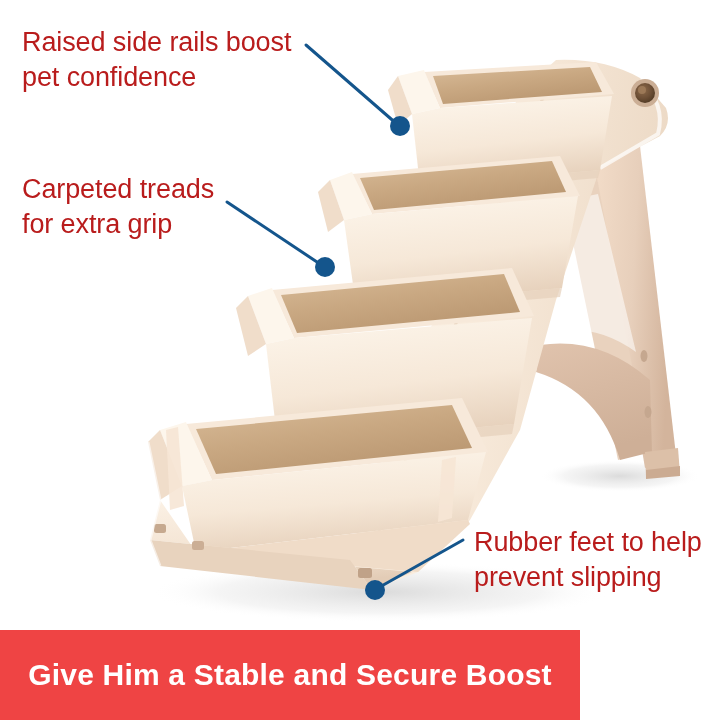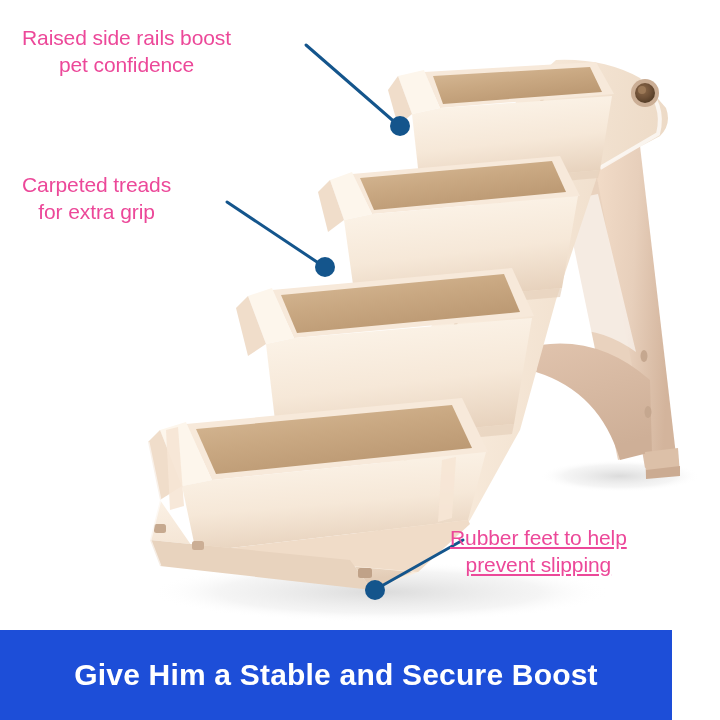--- a/index.html
+++ b/index.html
@@ -21,47 +21,46 @@
     position: absolute;
     left: 0;
     top: 0;
     width: 720px;
     height: 720px;
   }
 
   
   .callout-label {
     position: absolute;
-    color: #ec4899;
-    font-size: 21px;
+    color: #b91c1c;
+    font-size: 27px;
     line-height: 1.28;
     letter-spacing: -0.1px;
     white-space: pre-line;
-    text-align: center;
   }
   #callout-label-rails   { left: 22px;  top: 25px;  }
   #callout-label-treads  { left: 22px;  top: 172px; }
-  #callout-label-feet    { left: 450px; top: 525px; text-decoration: underline; }
+  #callout-label-feet    { left: 474px; top: 525px; }
 
   
   #callout-lines {
     position: absolute;
     left: 0; top: 0;
     width: 720px; height: 720px;
     pointer-events: none;
   }
 
   
   #bottom-banner {
     position: absolute;
     left: 0;
     bottom: 0;
-    width: 672px;
+    width: 580px;
     height: 90px;
-    background: #1d4ed8;
+    background: #ef4444;
     display: flex;
     align-items: center;
     justify-content: center;
   }
   #banner-text {
     color: #ffffff;
     font-size: 30px;
     font-weight: bold;
     letter-spacing: 0.2px;
     text-align: center;

